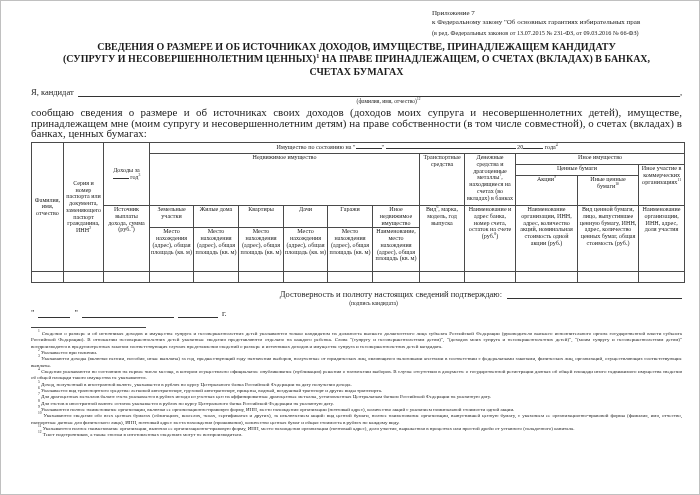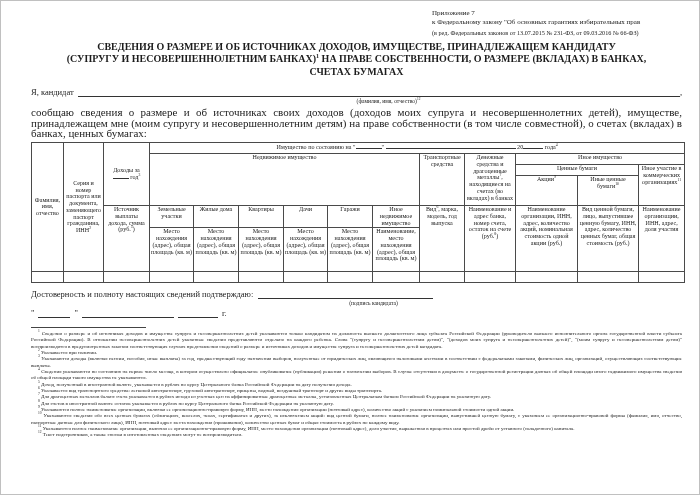--- a/index.html
+++ b/index.html
@@ -33,21 +33,21 @@
   tr.ra td{ height:11px; vertical-align:middle; }
   tr.rb td{ height:11px; }
   tr.rc td{ height:11px; }
   tr.rd td{ height:30px; }
   tr.re td{ height:20px; }
   tr.rf td{ height:44px; }
   tr.rg td{ height:11px; }
   .iblank{ display:inline-block; border-bottom:1px solid #333; height:5px; }
 
   
-  .confirm-row{ margin-top:6px; display:flex; align-items:flex-end; font-size:8.5px; }
+  .confirm-row{ margin-top:6px; display:flex; align-items:flex-end; font-size:8.5px;justify-content:flex-end; }
   .confirm-row .lbl{ white-space:nowrap; padding-right:5px; }
   .confirm-row .blank{ width:175px; }
   .sign-hint{ margin-left:250px; width:185px; text-align:center; font-size:5.6px; margin-top:0.5px; }
   .date-row{ margin-top:2px; font-size:8.5px; display:flex; align-items:flex-end; gap:4px; }
 
   
   .fn-sep{ width:115px; border:0; border-top:1px solid #444; margin:9px 0 3px 0; }
   .fn{ font-size:5px; line-height:6.35px; text-align:justify; text-indent:7px; color:#1c1c1c; }
   .fn sup{ font-size:3.6px; }
 </style>
@@ -57,21 +57,21 @@
 <div class="page">
 
   <div class="annex">
     <div>Приложение 7</div>
     <div>к Федеральному закону "Об основных гарантиях избирательных прав</div>
     <div class="small">(в ред. Федеральных законов от 13.07.2015 № 231-ФЗ, от 09.03.2016 № 66-ФЗ)</div>
   </div>
 
   <div class="title">
     <div>СВЕДЕНИЯ О РАЗМЕРЕ И ОБ ИСТОЧНИКАХ ДОХОДОВ, ИМУЩЕСТВЕ, ПРИНАДЛЕЖАЩЕМ КАНДИДАТУ</div>
-    <div><span>(СУПРУГУ И НЕСОВЕРШЕННОЛЕТНИМ БАНКАХ)</span><sup>1</sup><span> НА ПРАВЕ СОБСТВЕННОСТИ, О РАЗМЕРЕ (ВКЛАДАХ) В БАНКАХ,</span></div>
+    <div><span>(СУПРУГУ И НЕСОВЕРШЕННОЛЕТНИМ ЦЕННЫХ)</span><sup>1</sup><span> НА ПРАВЕ ПРИНАДЛЕЖАЩЕМ, О СЧЕТАХ (ВКЛАДАХ) В БАНКАХ,</span></div>
     <div>СЧЕТАХ БУМАГАХ</div>
   </div>
 
   <div class="cand-row">
     <span class="lbl">Я, кандидат</span>
     <span class="blank grow"></span>
     <span>,</span>
   </div>
   <div class="cand-hint">
     <span>(фамилия, имя, отчество)</span><sup>12</sup>

